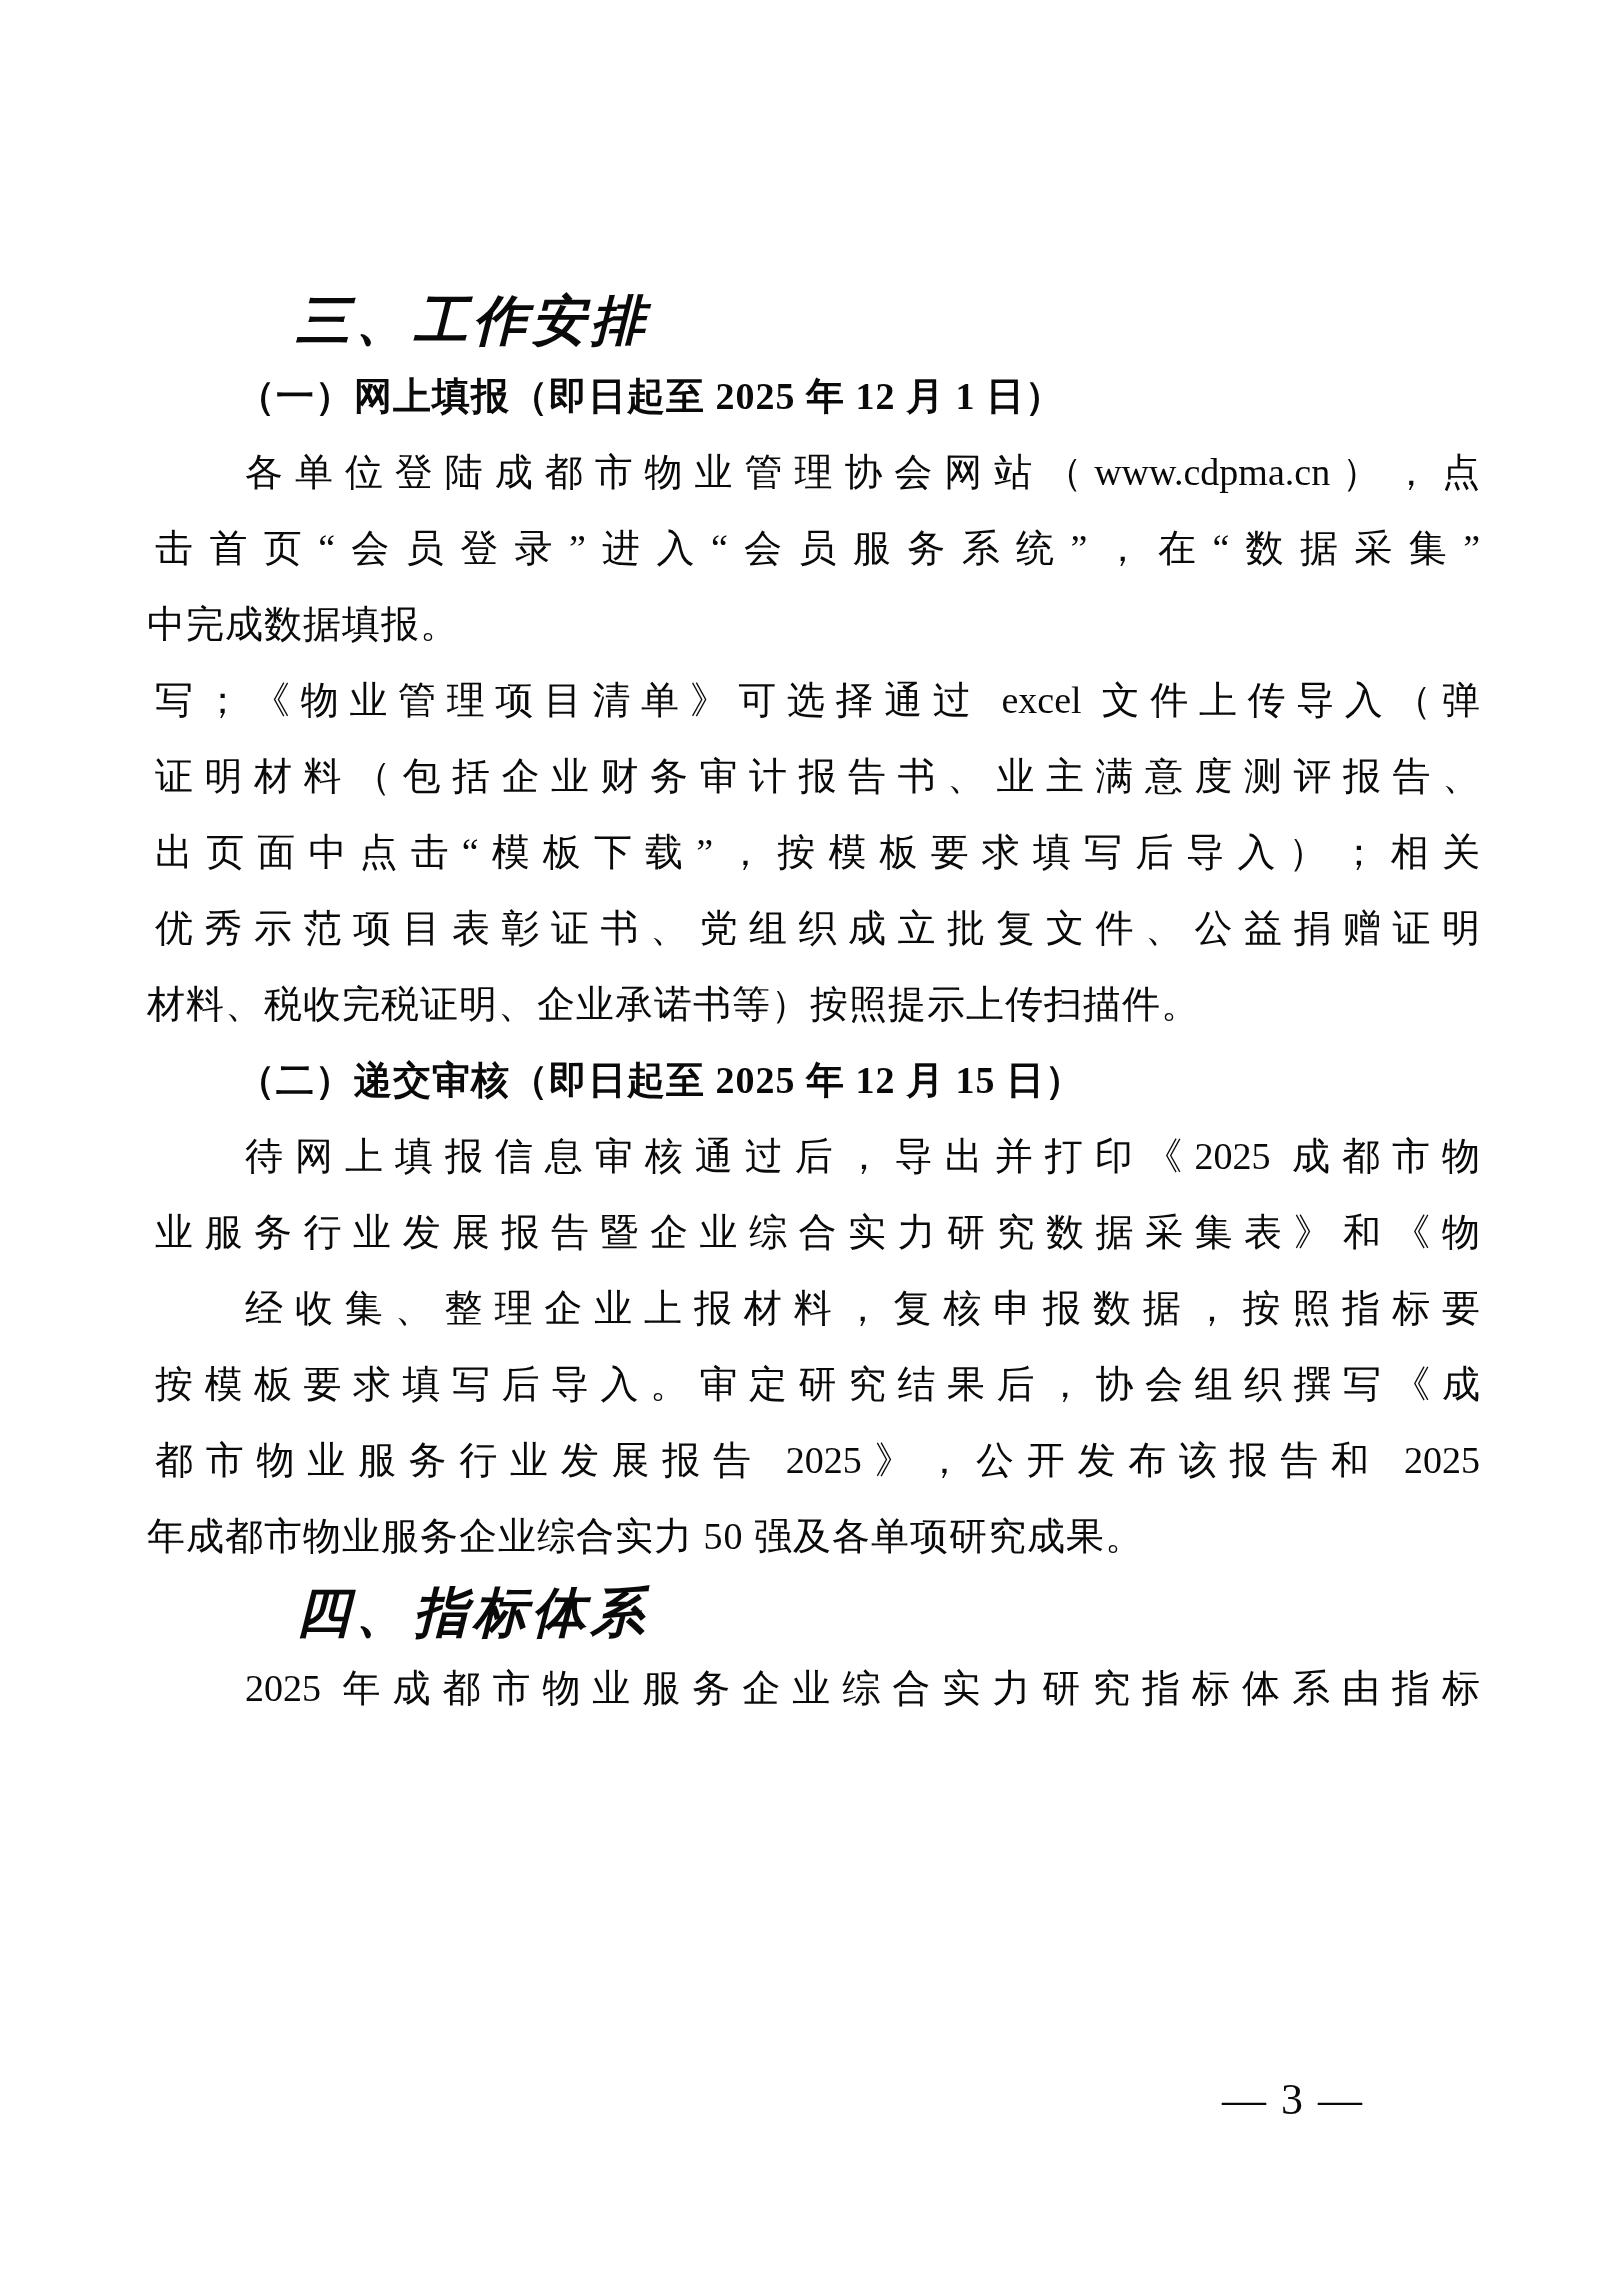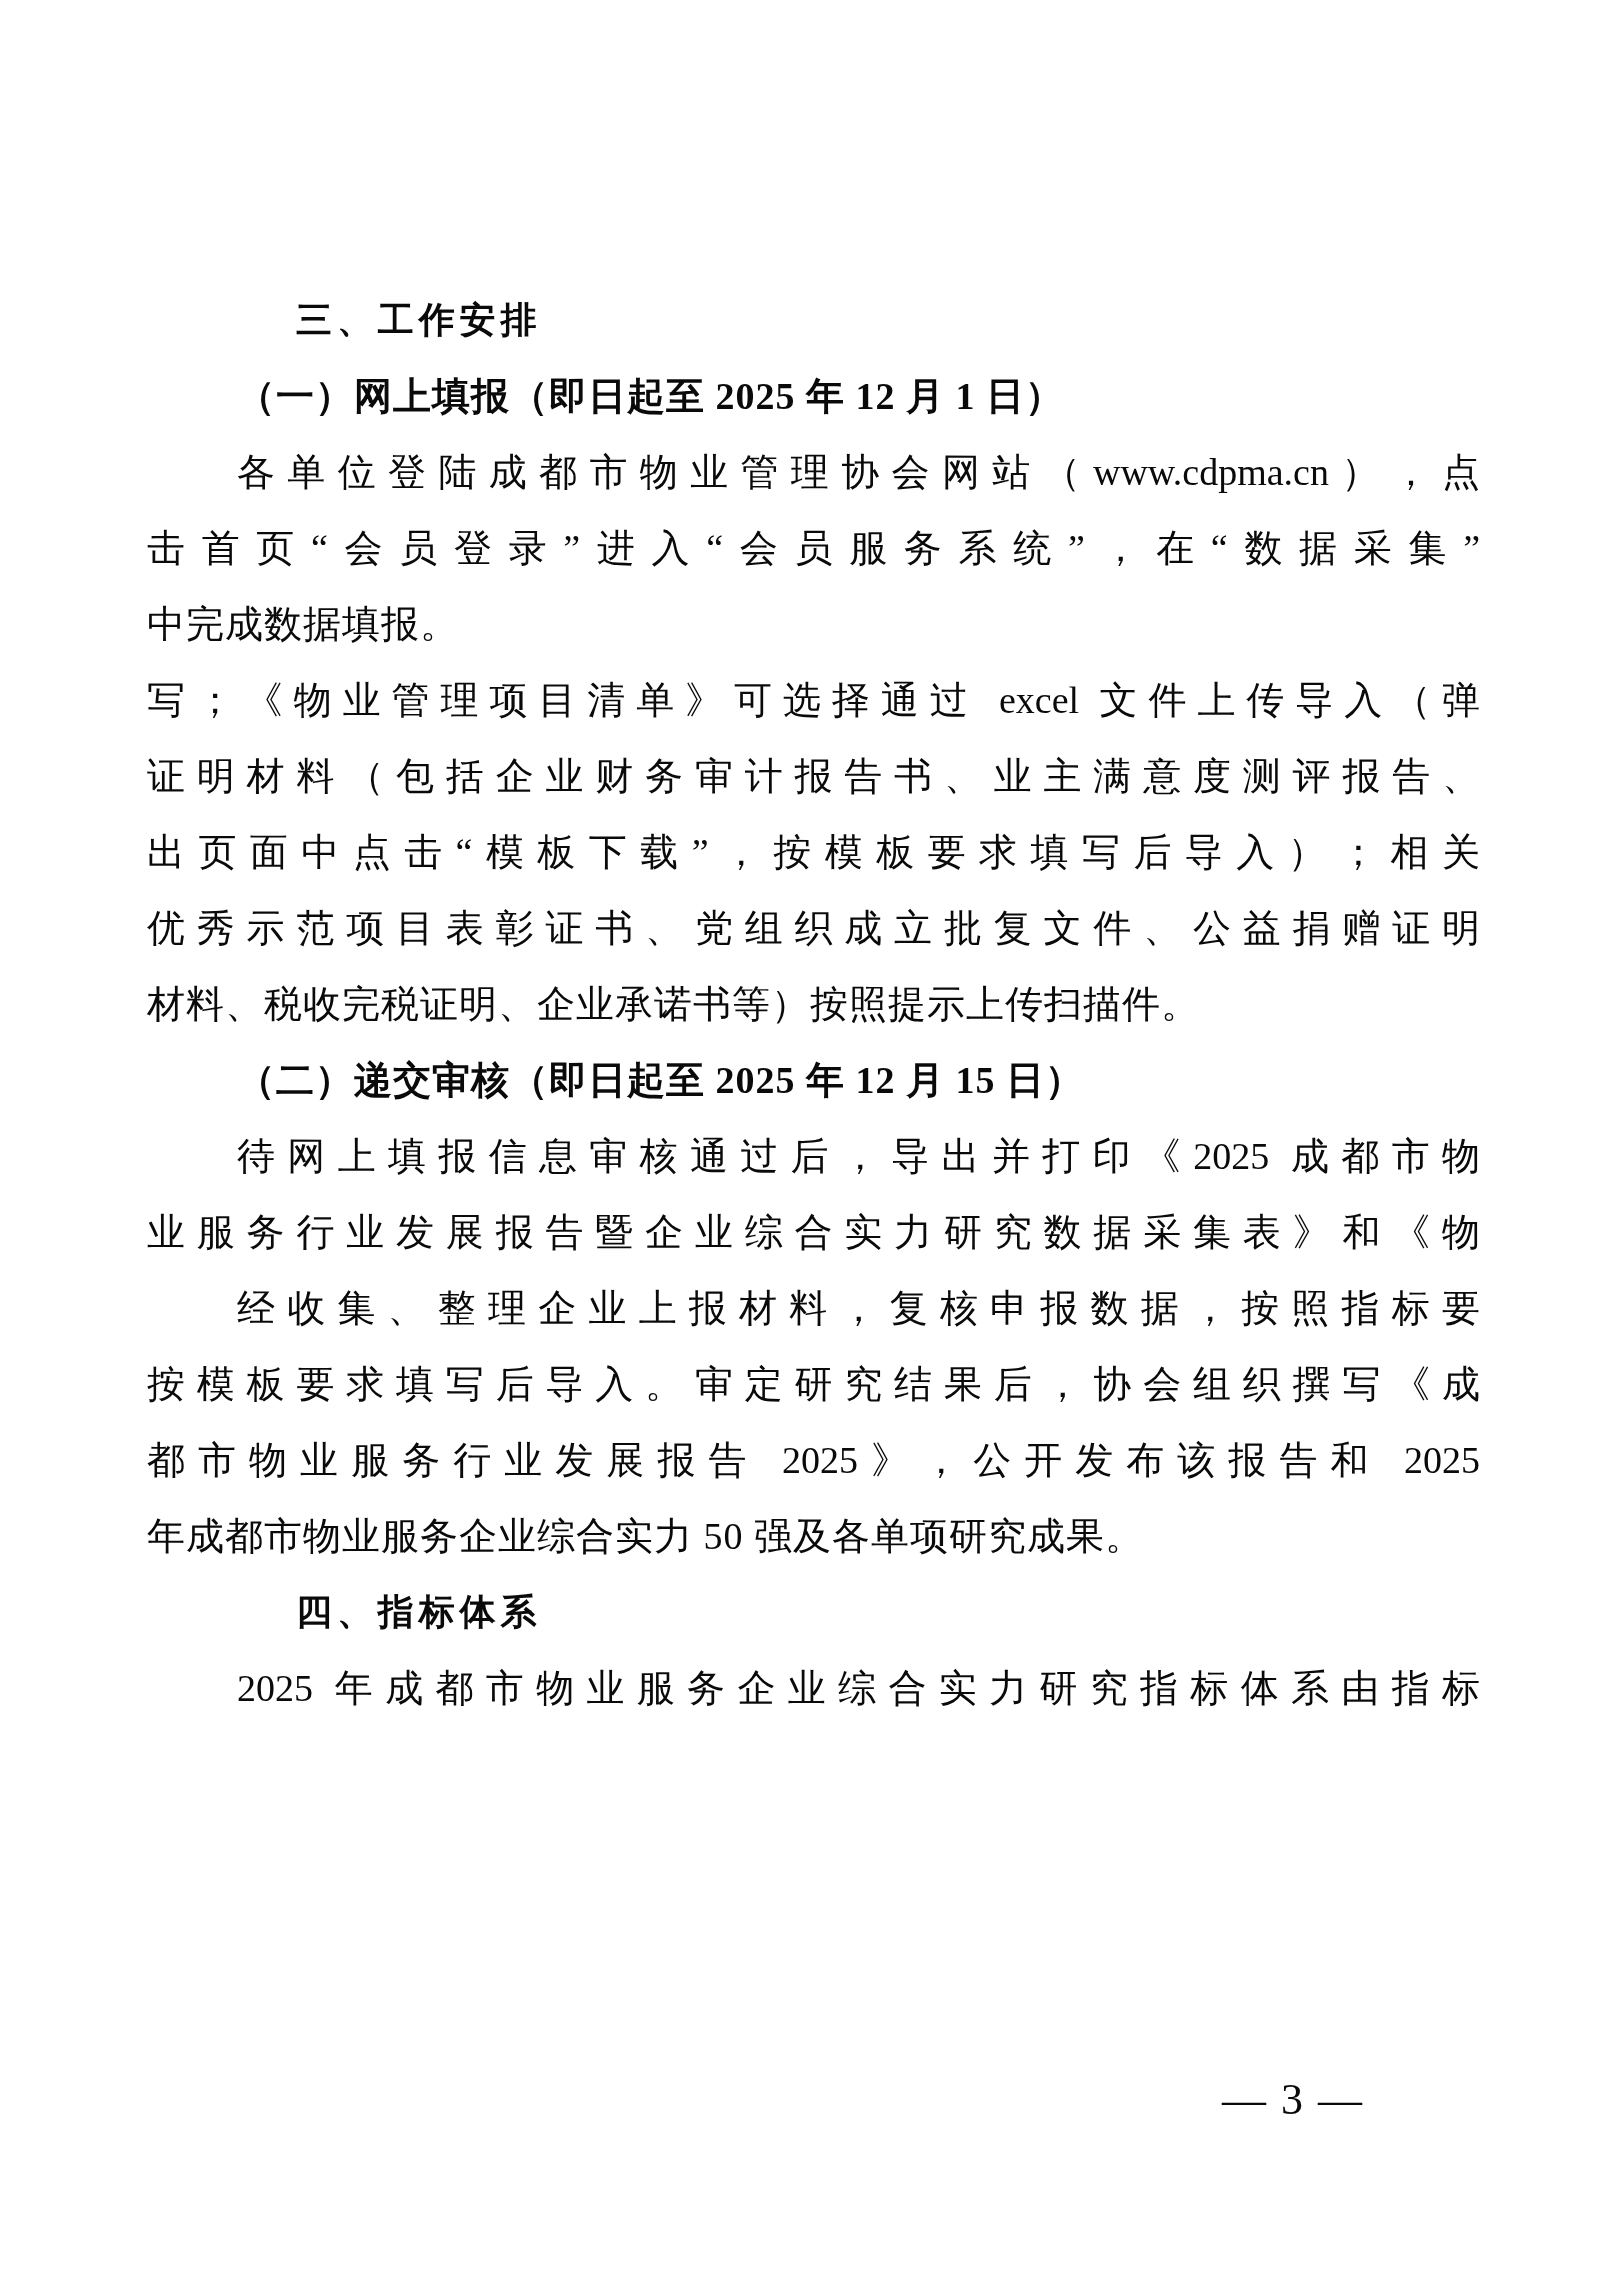--- a/index.html
+++ b/index.html
@@ -28,30 +28,32 @@
     height: 76px;
     white-space: nowrap;
     letter-spacing: 1px;
   }
   
   .jl {
     white-space: normal;
     text-align: justify;
     text-align-last: justify;
     letter-spacing: 0;
+    margin-left: 8px;
   }
   
   .ind { text-indent: 90px; }
   
   .h1 {
     font-family: "Liberation Sans", sans-serif;
     font-weight: bold;
-    font-size: 36px;
+    font-size: 54px;
     letter-spacing: 4.9px;
     text-indent: 149px;
+    font-style: italic;
   }
   
   .sub {
     font-weight: bold;
     text-indent: 90px;
     letter-spacing: 1px;
   }
   .page-number {
     position: absolute;
     top: 2070px;

